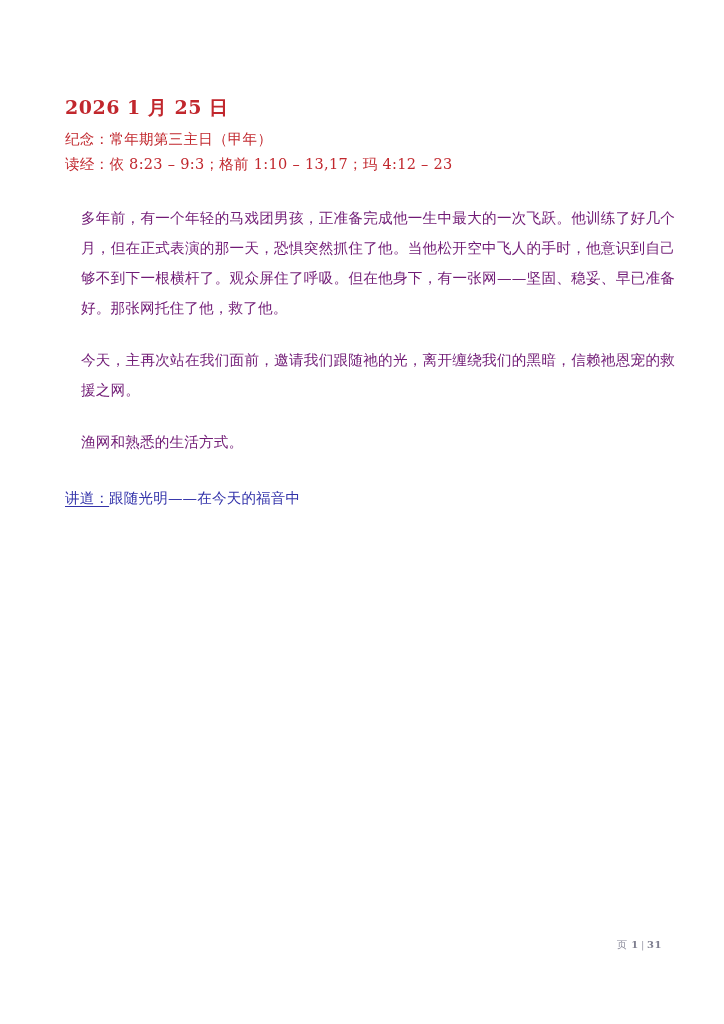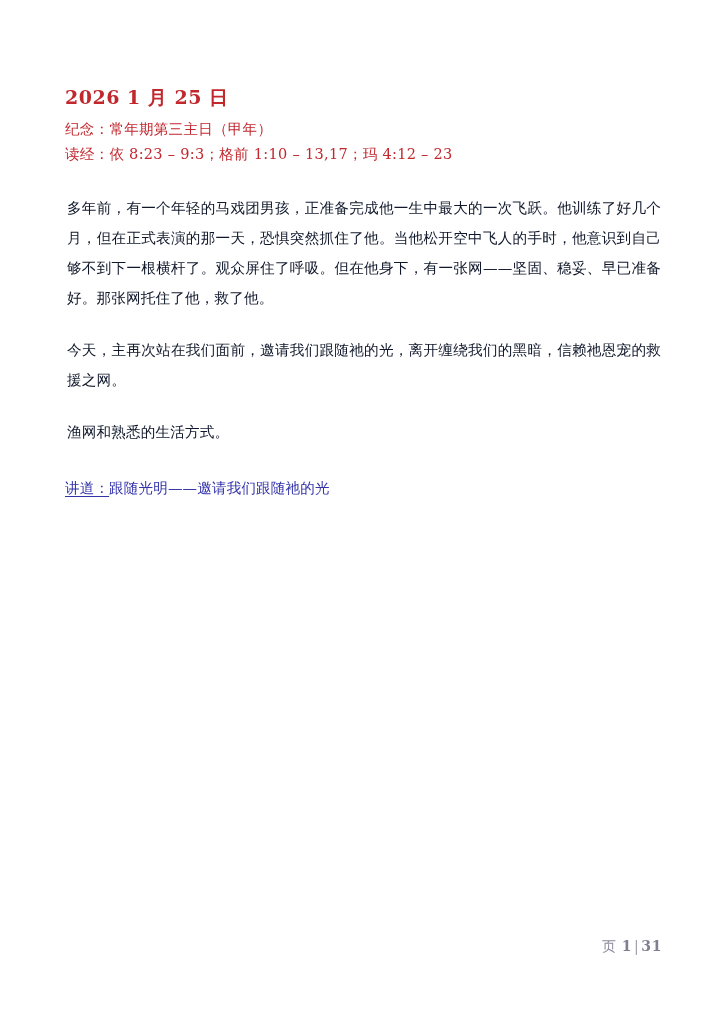--- a/index.html
+++ b/index.html
@@ -24,21 +24,21 @@
     width: 724px;
     height: 1024px;
     background: #ffffff;
     box-sizing: border-box;
     padding: 0;
   }
 
   .content {
     position: absolute;
     left: 65px;
-    top: 0;
+    top: 10px;
     width: 594px;
   }
 
   
   .hdr-block {
     margin-top: 84px;
     color: #C1272D;
   }
 
   .hdr-date {
@@ -91,38 +91,38 @@
     text-decoration: underline;
     text-underline-offset: 3px;
   }
   .sermon-line-wrap { margin-top: 28px; }
 
   
   .para {
     font-family: "DejaVu Serif", "Liberation Serif", serif;
     font-size: 14.6px;
     line-height: 30px;
-    color: #0f172a;
-    margin: 2px;
+    color: #701a75;
+    margin: 16px;
     text-align: justify;
     text-justify: inter-ideograph;
     letter-spacing: 0.15px;
     width: 594px;
   }
   .para + .para { margin-top: 22px; }
 
   .body-first { margin-top: 26px; }
 
   
   .footer {
     position: absolute;
     right: 62px;
     top: 938px;
     font-family: "DejaVu Serif", "Liberation Serif", serif;
-    font-size: 14px;
+    font-size: 10px;
     color: #8A8A9A;
     letter-spacing: 0.6px;
     white-space: nowrap;
   }
   .footer .sep {
     color: #9A9AA8;
     padding: 0 2px;
   }
   .footer .num { font-weight: bold; color: #7F7F90; }
 </style>
@@ -147,21 +147,21 @@
 
 
     <div>
       <p class="para body-first">多年前，有一个年轻的马戏团男孩，正准备完成他一生中最大的一次飞跃。他训练了好几个月，但在正式表演的那一天，恐惧突然抓住了他。当他松开空中飞人的手时，他意识到自己够不到下一根横杆了。观众屏住了呼吸。但在他身下，有一张网——坚固、稳妥、早已准备好。那张网托住了他，救了他。</p>
       <p class="para">今天，主再次站在我们面前，邀请我们跟随祂的光，离开缠绕我们的黑暗，信赖祂恩宠的救援之网。</p>
       <p class="para">渔网和熟悉的生活方式。</p>
     </div>
 
     <div class="sermon-line-wrap">
       <p class="sermon-line">
-        <span class="u">讲道：</span><span>跟随光明——邀请我们跟随祂的光</span>
+        <span class="u">讲道：</span><span>跟随光明——在今天的福音中</span>
       </p>
     </div>
 
 
   </div>
 
   <div class="footer">
     <span>页</span>
     <span class="num">1</span><span class="sep">|</span><span class="num">31</span>
   </div>

